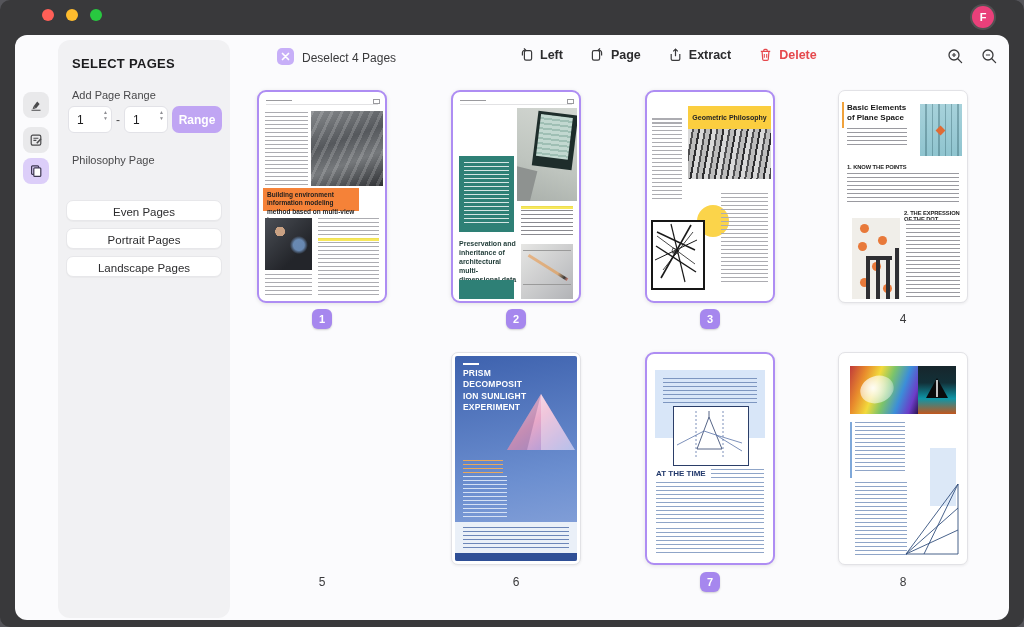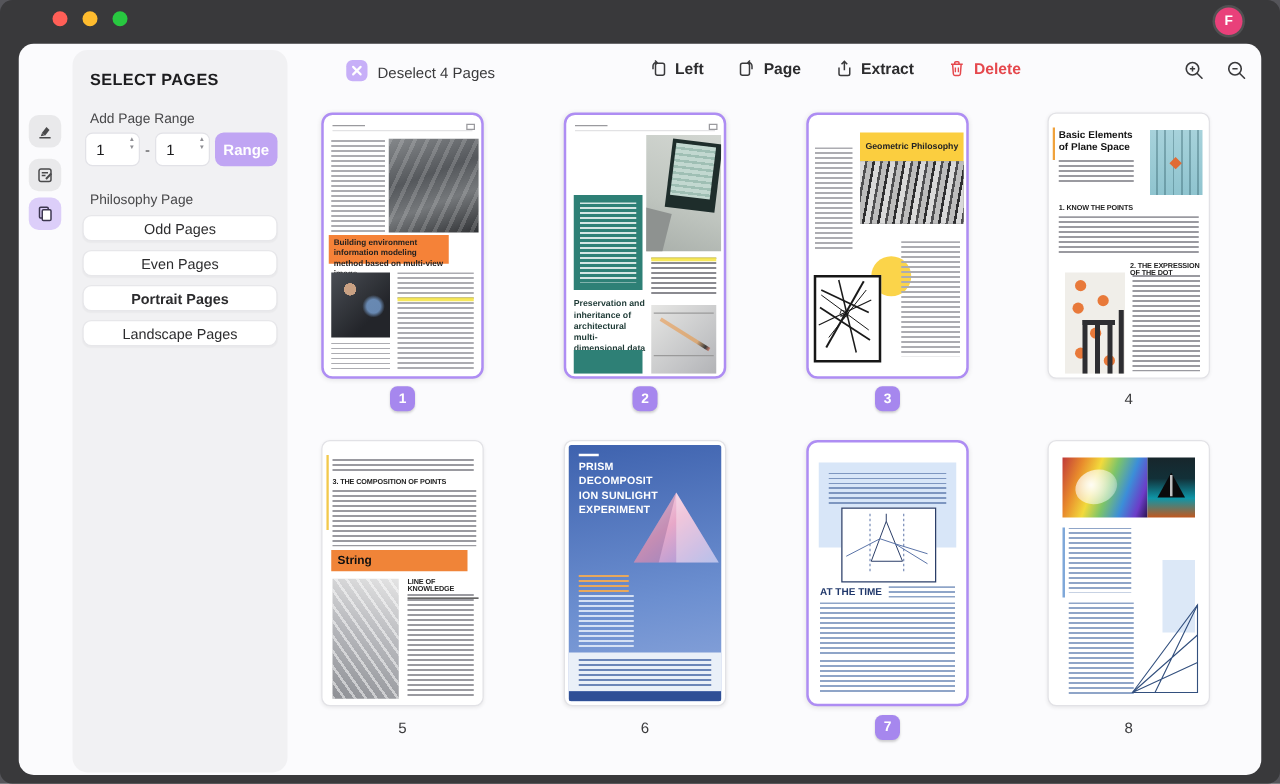--- a/index.html
+++ b/index.html
@@ -108,23 +108,22 @@
         <span class="numwrap">
           <input class="numin" value="1" style="">
           <span class="spin">
               <span>▲</span>
               <span>▼</span>
             </span>
         </span>
         <button class="selectbtn">Range</button>
       </div>
       <div class="panel-label" style="top:113px;">Philosophy Page</div>
-      <button class="sugbtn" style="top:132px;">Odd Pages</button>
       <button class="sugbtn" style="top:160px;">Even Pages</button>
-      <button class="sugbtn" style="top:188px;font-weight:bold;">Portrait Pages</button>
+      <button class="sugbtn" style="top:188px;">Portrait Pages</button>
       <button class="sugbtn" style="top:216px;">Landscape Pages</button>
     </div>
 
     <div class="deselect">
       <span class="xbox">
         <svg width="9" height="9" viewBox="0 0 9 9">
             <path d="M1.5 1.5 L7.5 7.5 M7.5 1.5 L1.5 7.5" stroke="#fff" stroke-width="1.7" stroke-linecap="round"></path>
           </svg>
       </span>
       <span>Deselect 4 Pages</span>
@@ -268,32 +267,20 @@
           <div class="abs" style="left:14px;top:38px;width:4px;height:43px;background:#2E2E32;"></div>
           <div class="abs" style="left:24px;top:38px;width:4px;height:43px;background:#2E2E32;"></div>
           <div class="abs" style="left:34px;top:38px;width:4px;height:43px;background:#2E2E32;"></div>
           <div class="abs" style="left:43px;top:30px;width:4px;height:51px;background:#2E2E32;"></div>
         </div>
         <div class="ln" style="left:64px;top:126px;width:54px;height:77px;--c:#9A9AA0;"></div>
       </div>
     </figure>
     <div class="pnum" style="left:823px;top:277px;">4</div>
 
-    <figure class="thumb uns" style="left:242px;top:317px;">
-      <div class="pg">
-        <div class="abs" style="left:0;top:8px;width:2px;height:60px;background:#F2C94C;"></div>
-        <div class="ln" style="left:5px;top:11px;width:113px;height:12px;--c:#9A9AA0;"></div>
-        <div class="tinyhead" style="left:5px;top:27px;">3. THE COMPOSITION OF POINTS</div>
-        <div class="ln" style="left:5px;top:36px;width:115px;height:45px;--c:#9A9AA0;"></div>
-        <div class="p5-banner">String</div>
-        <div class="abs" style="left:5px;top:107px;width:53px;height:96px;background:repeating-linear-gradient(55deg,rgba(255,255,255,.5) 0 2px,transparent 2px 7px),linear-gradient(200deg,#E4E4E4,#B9BABE 45%,#8E9095);"></div>
-        <div class="tinyhead" style="left:65px;top:107px;border-bottom:1px solid #333;padding-bottom:2px;">LINE OF KNOWLEDGE</div>
-        <div class="ln" style="left:65px;top:119px;width:53px;height:84px;--c:#9A9AA0;"></div>
-      </div>
-    </figure>
     <div class="pnum" style="left:242px;top:540px;">5</div>
 
     <figure class="thumb uns" style="left:436px;top:317px;">
       <div class="pg" style="background:linear-gradient(170deg,#3E62AE,#6C8FD0 60%,#8FA8DC);">
         <div class="abs" style="left:8px;top:7px;width:16px;height:2px;background:#fff;"></div>
         <div class="p6-title">PRISM DECOMPOSIT ION SUNLIGHT EXPERIMENT</div>
         <svg class="abs" style="left:50px;top:36px;" width="72" height="60" viewBox="0 0 72 60">
           <defs>
             <linearGradient id="pg6" x1="0" y1="0" x2="1" y2="1">
               <stop offset="0" stop-color="#F8E2EE"></stop>

